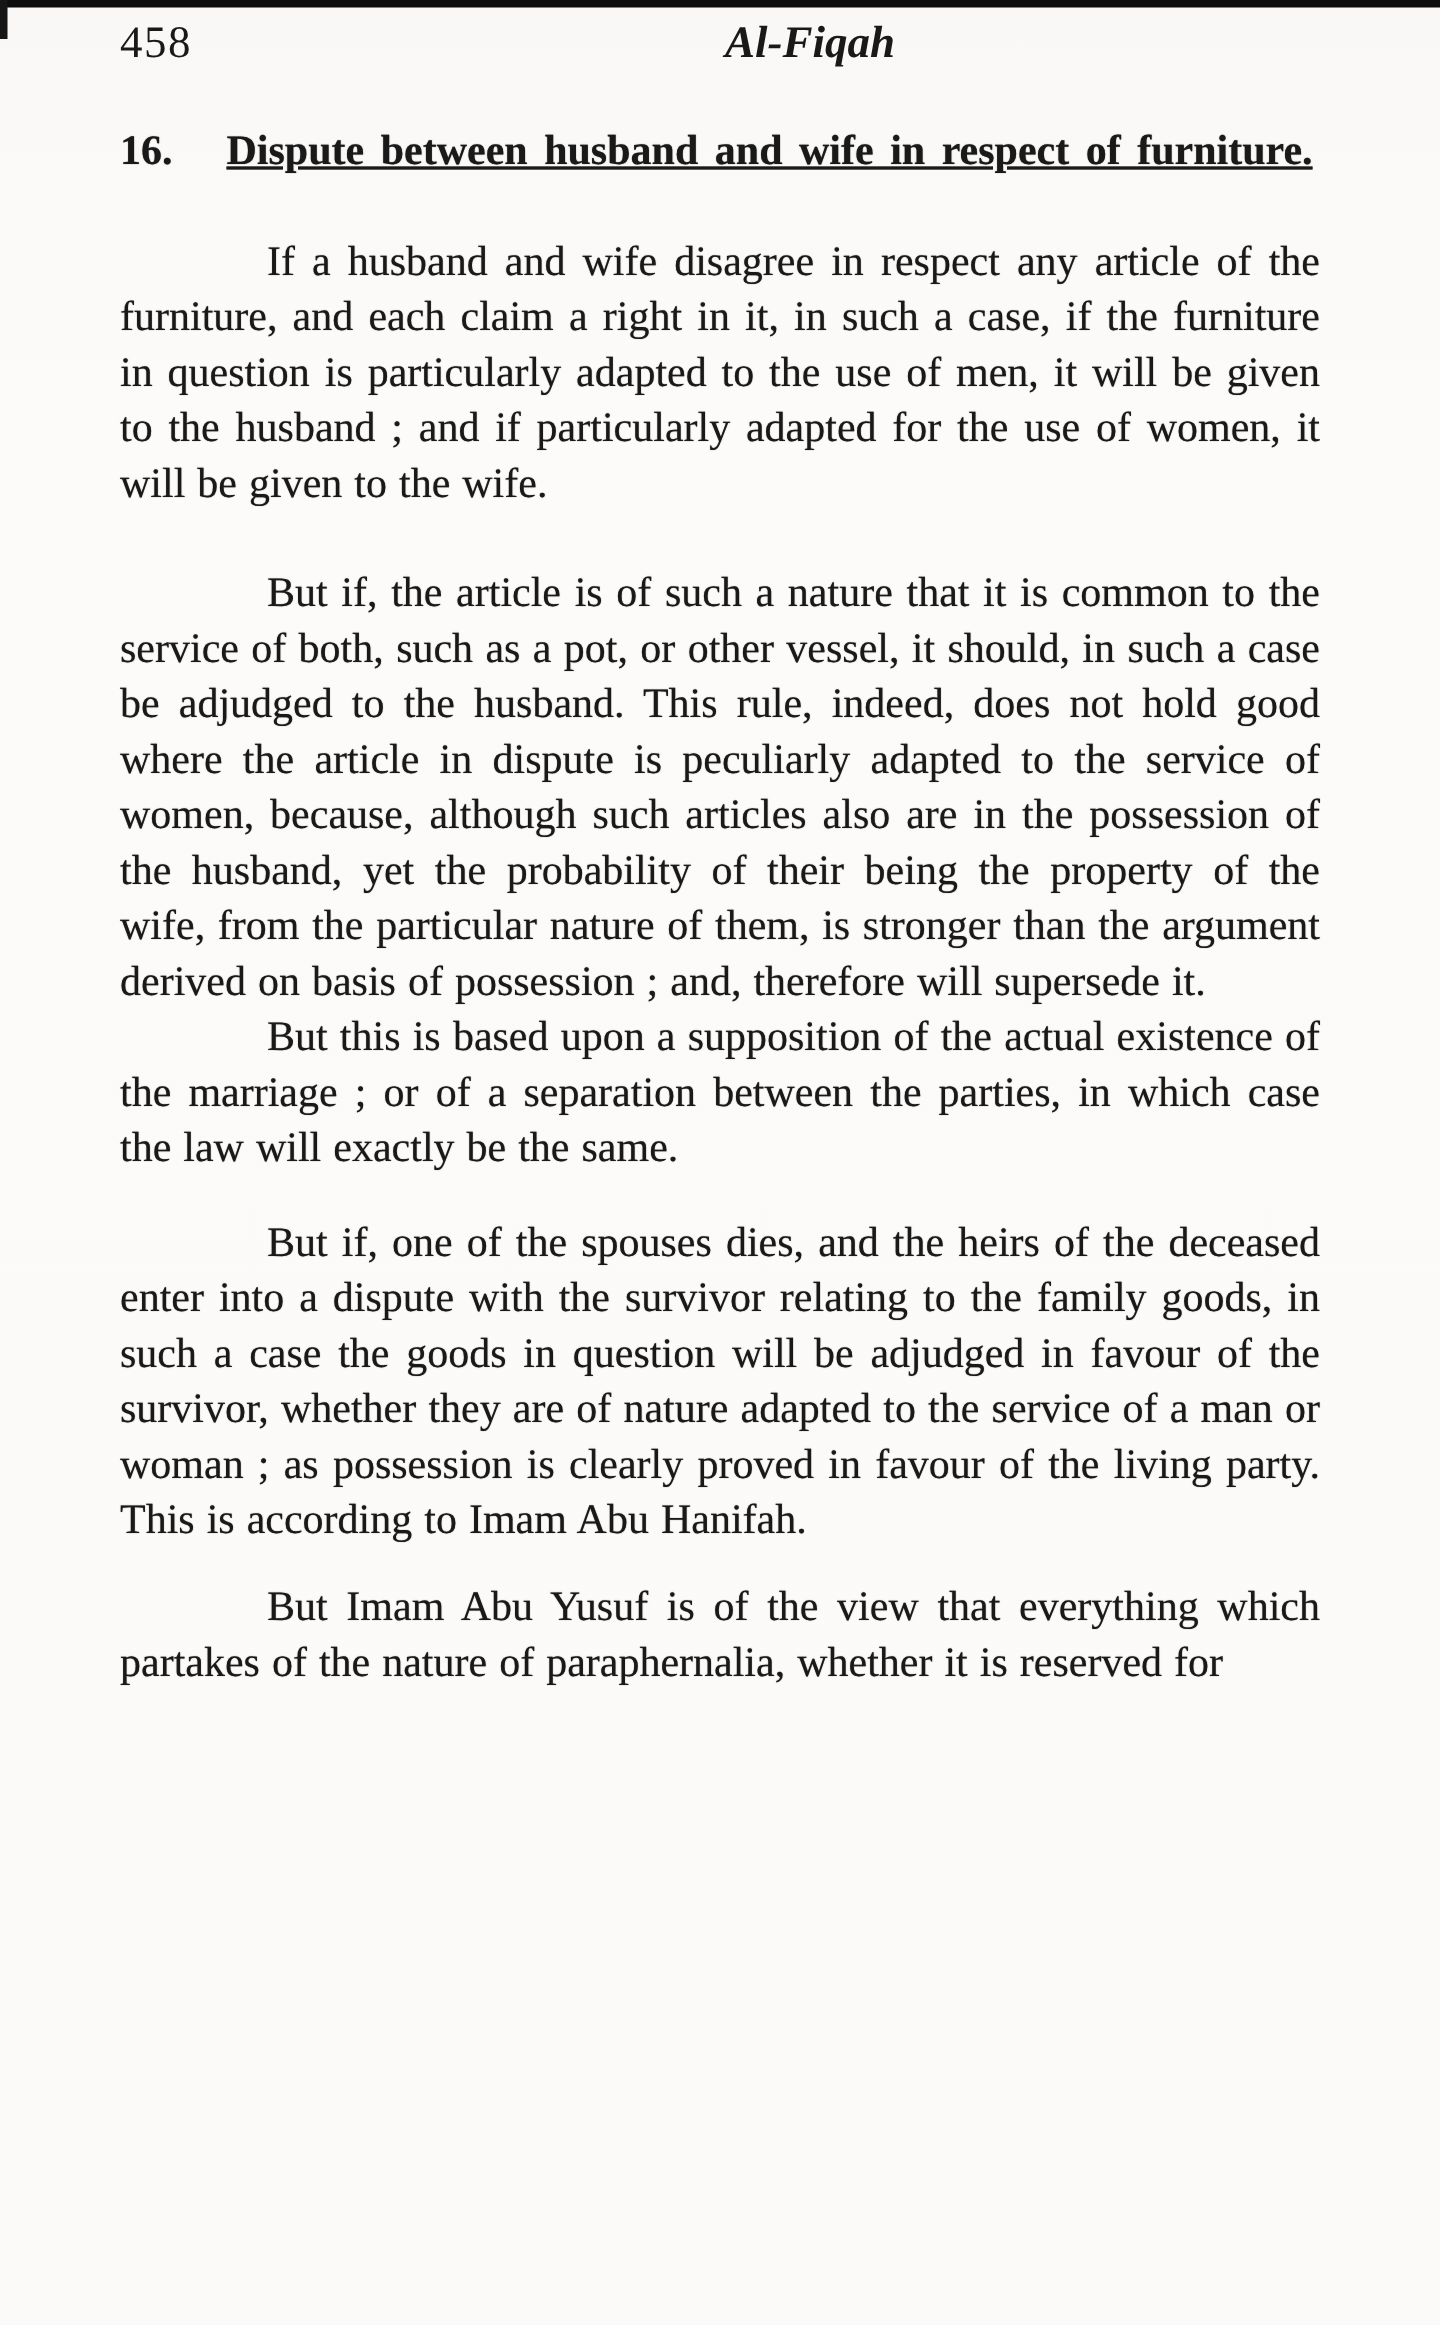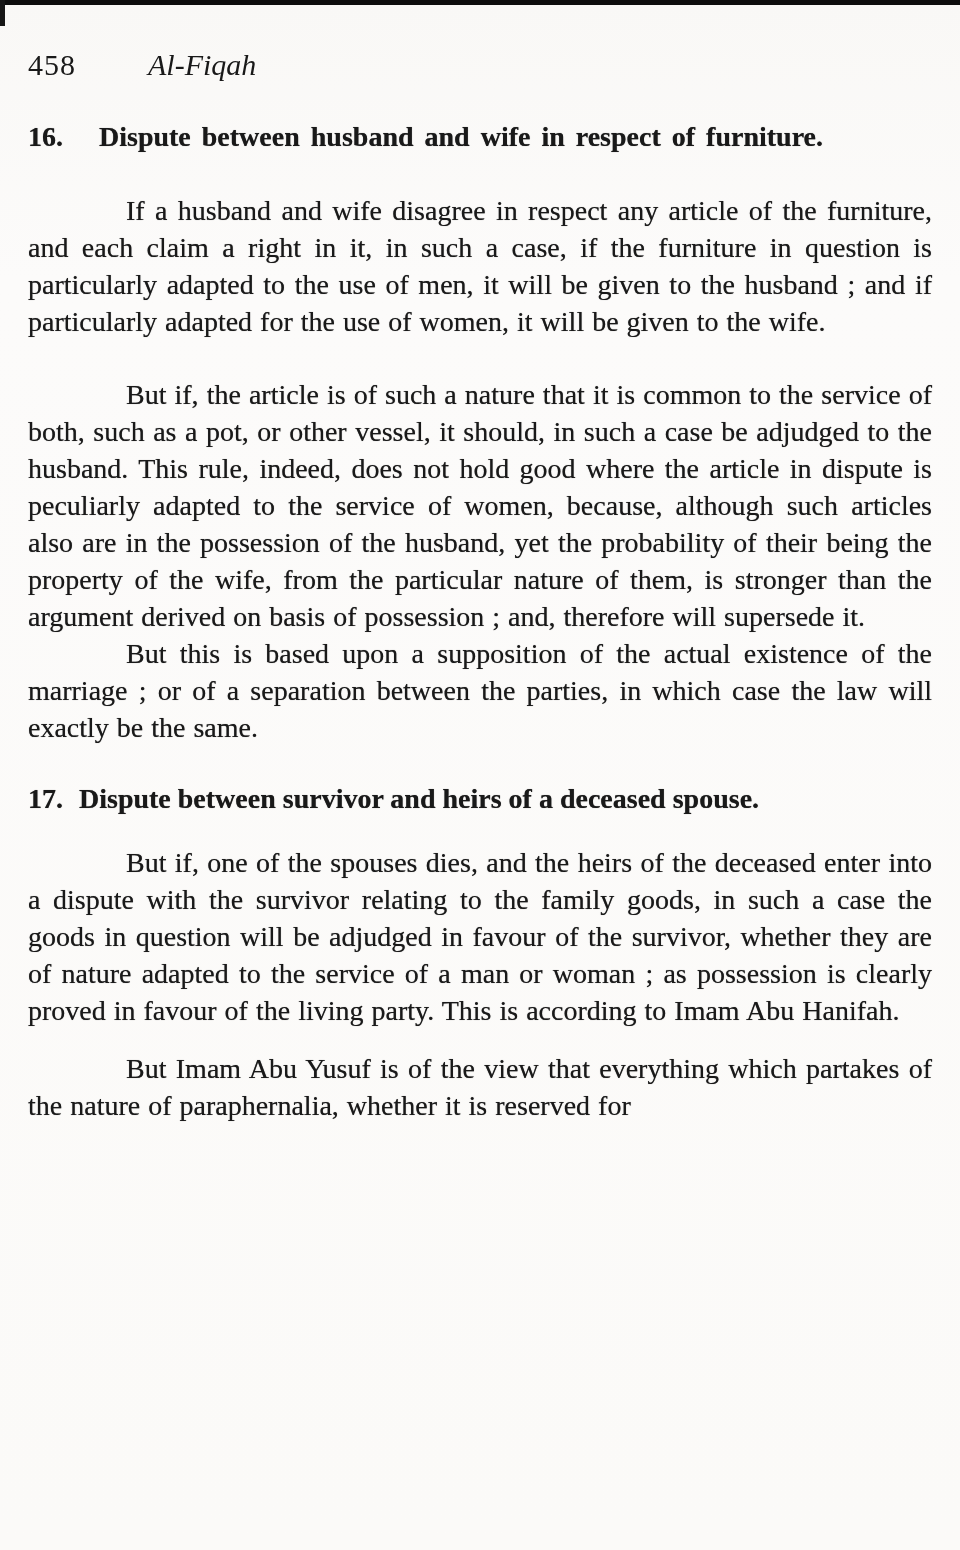--- a/index.html
+++ b/index.html
@@ -8,21 +8,21 @@
     background: #e9e9e9;
   }
   .page {
     position: relative;
     width: 960px;
     height: 1550px;
     margin: 0 auto;
     background: linear-gradient(180deg, #f9f8f6 0%, #fcfbfa 18%, #fbfaf8 100%);
     overflow: hidden;
     box-sizing: border-box;
-    padding: 0 28px;
+    padding: 0 80px;
     font-family: "Liberation Serif", "DejaVu Serif", serif;
     color: #191919;
   }
   
   .scan-edge-top {
     position: absolute;
     top: 0; left: 0;
     width: 960px;
     height: 5px;
     background: #0d0d0d;
@@ -37,41 +37,42 @@
   
   .header {
     display: flex;
     justify-content: space-between;
     align-items: baseline;
     margin-top: 12px;
     font-size: 30px;
     line-height: 34px;
   }
   .page-number { min-width: 120px; text-align: left; letter-spacing: 1px; }
-  .book-title  { flex: 1; text-align: left; font-weight: normal; font-style: italic; margin-top: 36px; }
+  .book-title  { flex: 1; text-align: center; font-weight: bold; font-style: italic; }
   .volume      { min-width: 160px; text-align: right; padding-right: 20px; }
 
   
   .para {
     font-size: 28px;
     line-height: 37px;
     text-align: justify;
     margin: 0;
     text-shadow: 0 0 0.7px rgba(20,20,20,0.65);
     word-spacing: 1px;
   }
   .para.indent { text-indent: 98px; }
 
   .section-heading {
     font-size: 28px;
     line-height: 38px;
     font-weight: bold;
     text-align: justify;
     margin: 0;
     text-shadow: 0 0 0.7px rgba(20,20,20,0.7);
+    text-decoration: underline;
   }
   .section-heading.stretch { word-spacing: 4px; }
   .heading-number { display: inline-block; }
   .heading-number.num-wide  { margin-right: 36px; }
   .heading-number.num-tight { margin-right: 16px; }
 
   
   .mt-36 { margin-top: 36px; }
   .mt-26 { }
   .mt-34 { margin-top: 34px; }
@@ -93,19 +94,18 @@
 
 
   <h2 class="section-heading stretch mt-36"><span class="heading-number num-wide">16.</span><span>Dispute between husband and wife in respect of furniture.</span></h2>
 
   <p class="para indent mt-36">If a husband and wife disagree in respect any article of the furniture, and each claim a right in it, in such a case, if the furniture in question is particularly adapted to the use of men, it will be given to the husband ; and if particularly adapted for the use of women, it will be given to the wife.</p>
 
   <p class="para indent mt-36">But if, the article is of such a nature that it is common to the service of both, such as a pot, or other vessel, it should, in such a case be adjudged to the husband. This rule, indeed, does not hold good where the article in dispute is peculiarly adapted to the service of women, because, although such articles also are in the possession of the husband, yet the probability of their being the property of the wife, from the particular nature of them, is stronger than the argument derived on basis of possession ; and, therefore will supersede it.</p>
 
   <p class="para indent mt-26">But this is based upon a supposition of the actual existence of the marriage ; or of a separation between the parties, in which case the law will exactly be the same.</p>
 
-  <h2 class="section-heading mt-34"><span class="heading-number num-tight">17.</span><span>Dispute between survivor and heirs of a deceased spouse.</span></h2>
 
   <p class="para indent mt-38">But if, one of the spouses dies, and the heirs of the deceased enter into a dispute with the survivor relating to the family goods, in such a case the goods in question will be adjudged in favour of the survivor, whether they are of nature adapted to the service of a man or woman ; as possession is clearly proved in favour of the living party. This is according to Imam Abu Hanifah.</p>
 
   <p class="para indent mt-40">But Imam Abu Yusuf is of the view that everything which partakes of the nature of paraphernalia,  whether it is reserved for</p>
 
 </div>
 
 </body></html>

